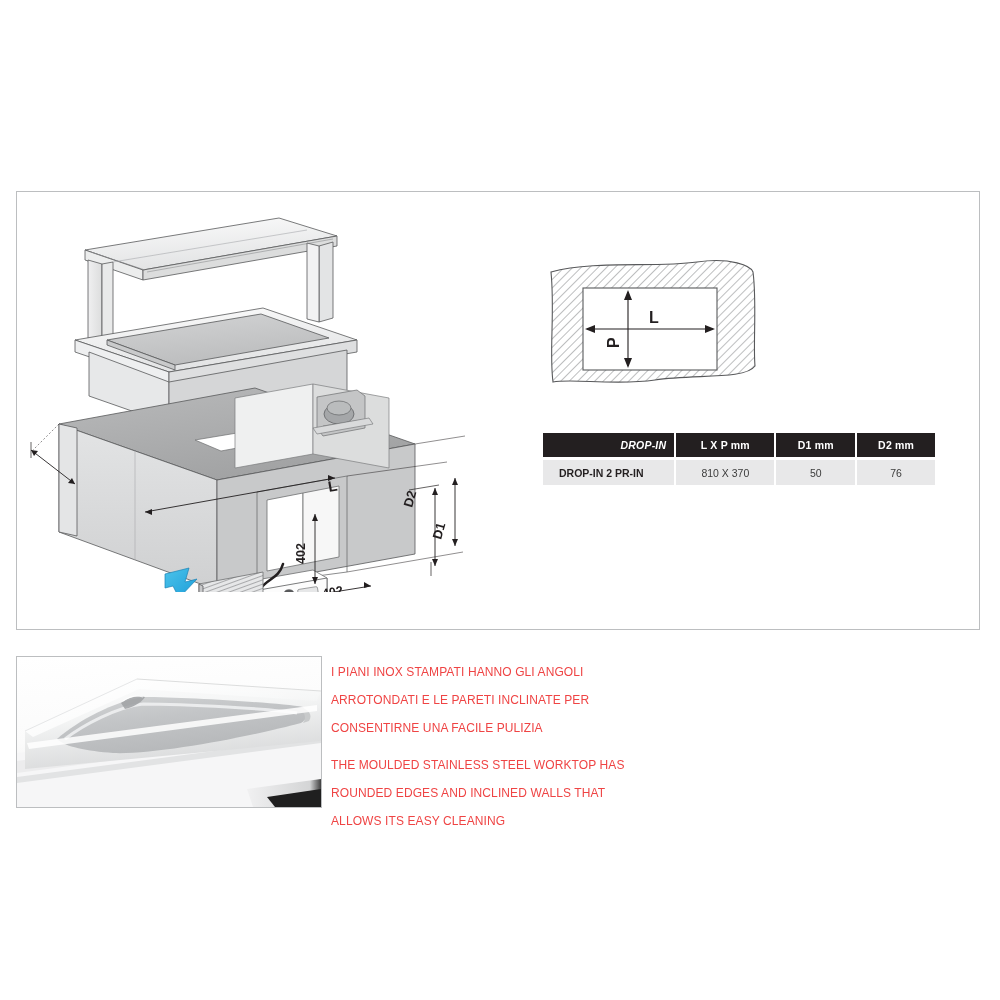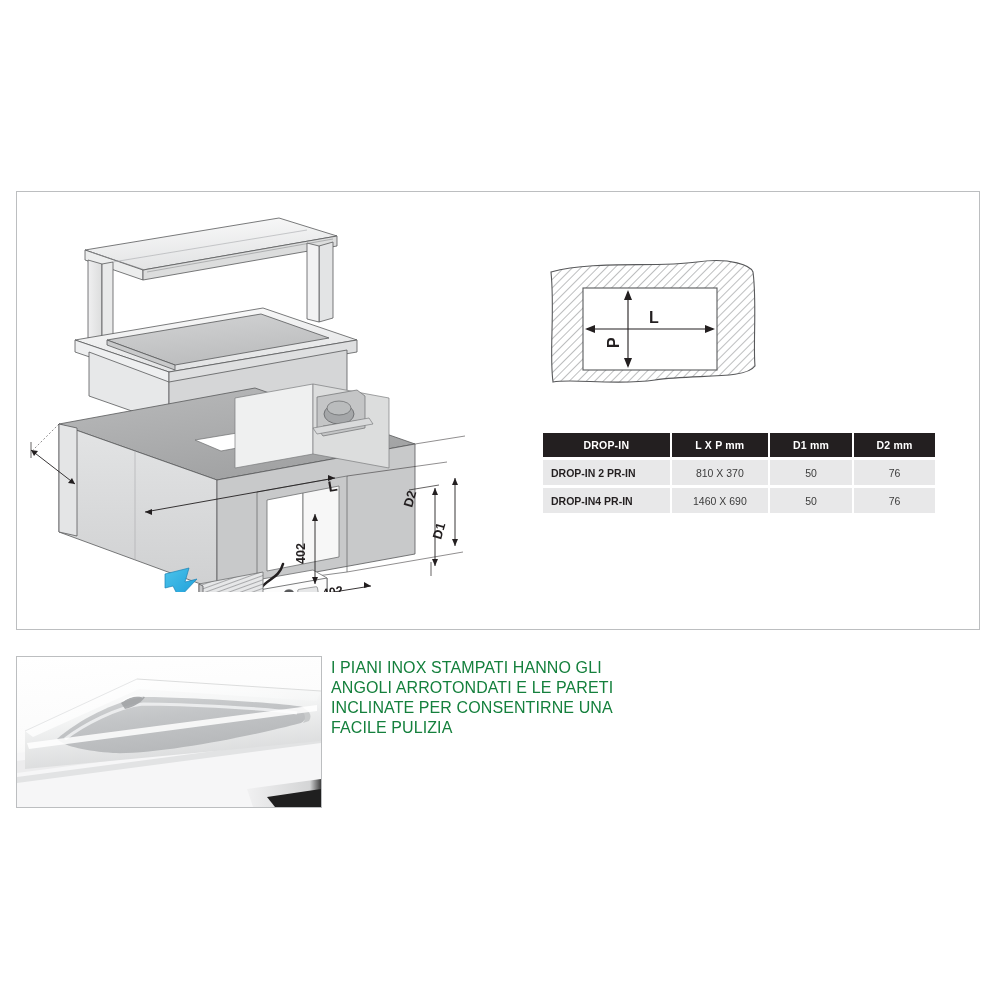--- a/index.html
+++ b/index.html
@@ -59,27 +59,28 @@
     background: #231f20;
     color: #ffffff;
     font-weight: bold;
     height: 24px;
     padding: 0 8px;
     text-align: center;
     letter-spacing: 0.2px;
     white-space: nowrap;
   }
   #spec-table th.col-model {
-    text-align: center;
+    text-align: right;
+    font-style: italic;
   }
   #spec-table td {
     background: #e8e8e9;
     color: #3c3c3c;
     height: 25px;
-    padding: 0 8px;
+    padding: 0 16px;
     text-align: center;
     white-space: nowrap;
   }
   #spec-table td.col-model {
     text-align: left;
     font-weight: bold;
     color: #231f20;
     font-size: 10.5px;
   }
   .th-unit {
@@ -100,23 +101,23 @@
   }
 
   
   #caption-block {
     position: absolute;
     left: 331px;
     top: 658px;
     width: 320px;
   }
   .caption-para {
-    font-size: 16px;
-    line-height: 20px;
-    color: #15803d;
+    font-size: 12px;
+    line-height: 28px;
+    color: #ef4444;
     letter-spacing: 0.1px;
   }
   #caption-it { margin: 0 0 9px 0; }
   #caption-en { margin: 0; }
 
   .dim-label {
     font-family: "Liberation Sans", sans-serif;
     font-weight: bold;
     fill: #231f20;
   }
@@ -375,26 +376,20 @@
         <th style="width:84px">
           <span>D2</span>
           <span class="th-unit">mm</span>
         </th>
       </tr>
     </thead>
     <tbody>
       <tr>
         <td class="col-model">DROP-IN 2 PR-IN</td>
         <td>810 X 370</td>
-        <td>50</td>
-        <td>76</td>
-      </tr>
-      <tr>
-        <td class="col-model">DROP-IN4 PR-IN</td>
-        <td>1460 X 690</td>
         <td>50</td>
         <td>76</td>
       </tr>
     </tbody>
   </table>
 
 </div>
 
 <div id="worktop-photo-frame">
   <svg width="304" height="150" viewBox="0 0 304 150" xmlns="http://www.w3.org/2000/svg">
@@ -451,13 +446,14 @@
 
     <polygon points="10,86 300,48 300,54 12,92" fill="#ffffff" opacity="0.85"></polygon>
 
     <polygon points="230,132 304,122 304,150 236,150" fill="url(#pEdgeDark)" opacity="0.9"></polygon>
     <polygon points="250,140 304,132 304,150 258,150" fill="#1f1f1f"></polygon>
   </svg>
 </div>
 
 <div id="caption-block">
   <p id="caption-it" class="caption-para">I PIANI INOX STAMPATI HANNO GLI ANGOLI ARROTONDATI E LE PARETI INCLINATE PER CONSENTIRNE UNA FACILE PULIZIA</p>
+  <p id="caption-en" class="caption-para">THE MOULDED STAINLESS STEEL WORKTOP HAS ROUNDED EDGES AND INCLINED WALLS THAT ALLOWS ITS EASY CLEANING</p>
 </div>
 
 </body></html>

